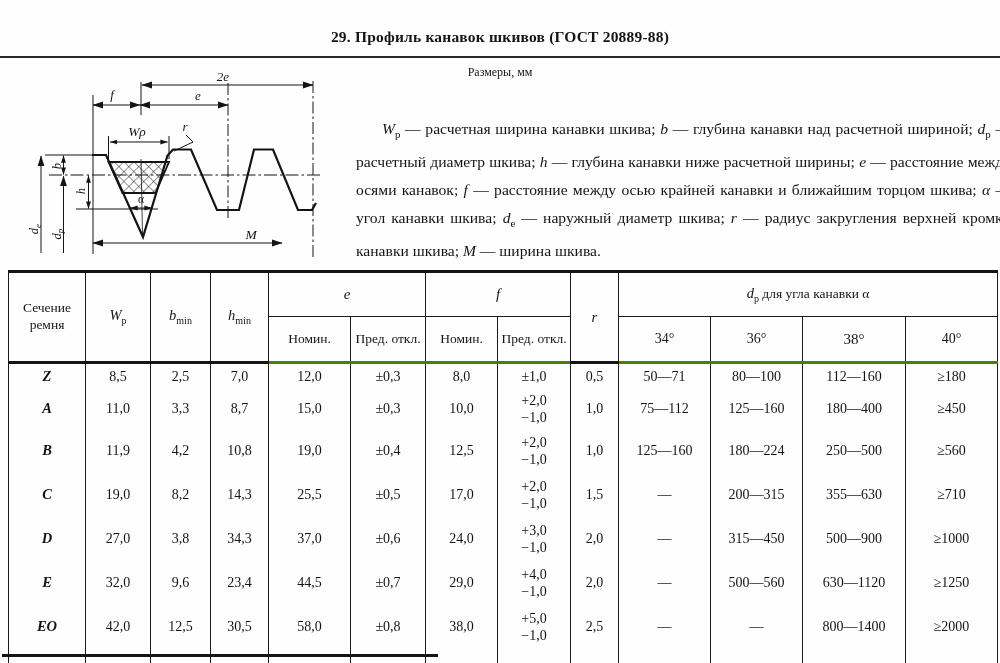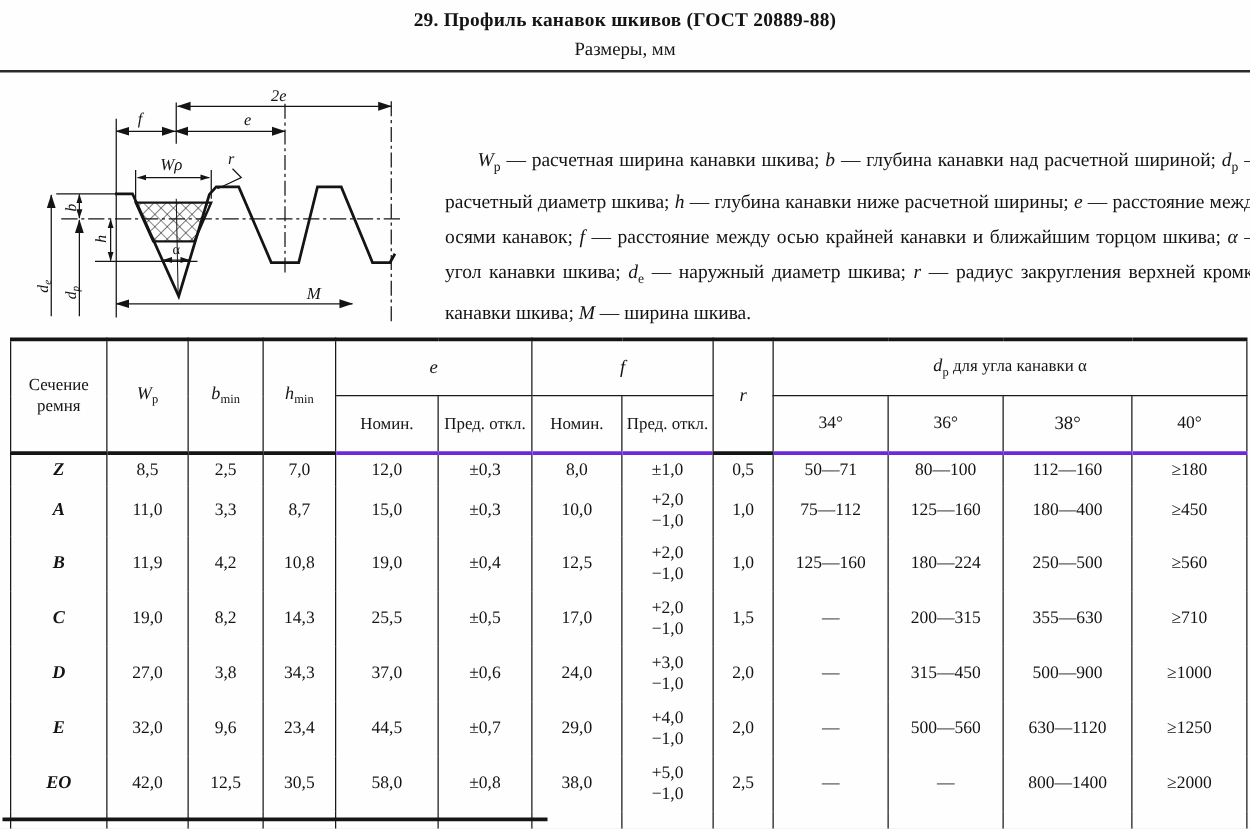--- a/index.html
+++ b/index.html
@@ -1,38 +1,38 @@
 <!DOCTYPE html>
 <html><head>
 <meta charset="utf-8">
 <style>
   html,body{margin:0;padding:0;background:#e8e8e8;}
   #page{position:relative;width:1000px;height:663px;background:#fefefe;overflow:hidden;
         font-family:"Liberation Serif","DejaVu Serif",serif;color:#141414;}
   
   #titleblock{position:absolute;top:8px;left:0;width:100%;text-align:center;}
-  #title{font-size:15.5px;font-weight:bold;letter-spacing:.2px;}
-  #subtitle{font-size:15px;margin-top:6px;}
+  #title{font-size:15.5px;font-weight:bold;letter-spacing:.2px;margin-top:20px;}
+  #subtitle{font-size:12px;margin-top:19px;}
   #title-rule{position:absolute;top:56px;left:0;width:1000px;height:2px;background:#2b2b2b;}
   
   #desc{position:absolute;left:356px;top:99px;width:655px;font-size:15.6px;line-height:28px;
         text-align:justify;text-indent:26px;}
   #desc .v{font-style:italic;}
   #desc sub{font-size:.7em;}
   
   #diagram{position:absolute;left:15px;top:62px;width:320px;height:200px;}
   #diagram text{font-family:"Liberation Serif","DejaVu Serif",serif;fill:#141414;}
   
   table{position:absolute;top:270px;left:8px;width:989px;border-collapse:collapse;table-layout:fixed;
         font-family:"Liberation Serif","DejaVu Serif",serif;}
   th,td{padding:0 3px;text-align:center;vertical-align:middle;color:#141414;}
   thead th{border:1px solid #1a1a1a;font-weight:normal;font-size:13.5px;line-height:1.25;}
   table{border-top:3px solid #151515;}
   tr.h1{height:45px;} tr.h2{height:46px;}
-  tr.h2 th{border-bottom:3px solid #6d28d9;}
+  tr.h2 th{border-bottom:3px solid #4d7c0f;}
   th.rs{border-bottom:3px solid #151515;}
   .ital{font-style:italic;}
   th sub{font-size:10px;}
   th .gvar{font-style:italic;font-size:14.5px;}
   tbody td{border-left:1px solid #1a1a1a;border-right:1px solid #1a1a1a;border-top:none;border-bottom:none;
            font-size:14px;white-space:pre-line;line-height:17px;}
   tbody tr.rZ{height:26px;} tbody tr.rA{height:40px;}
   tbody tr.rB,tbody tr.rC,tbody tr.rD,tbody tr.rE,tbody tr.rEO{height:44px;}
   tbody tr.stub{height:18px;}
   td.sec{font-style:italic;font-weight:600;font-size:14.5px;}

